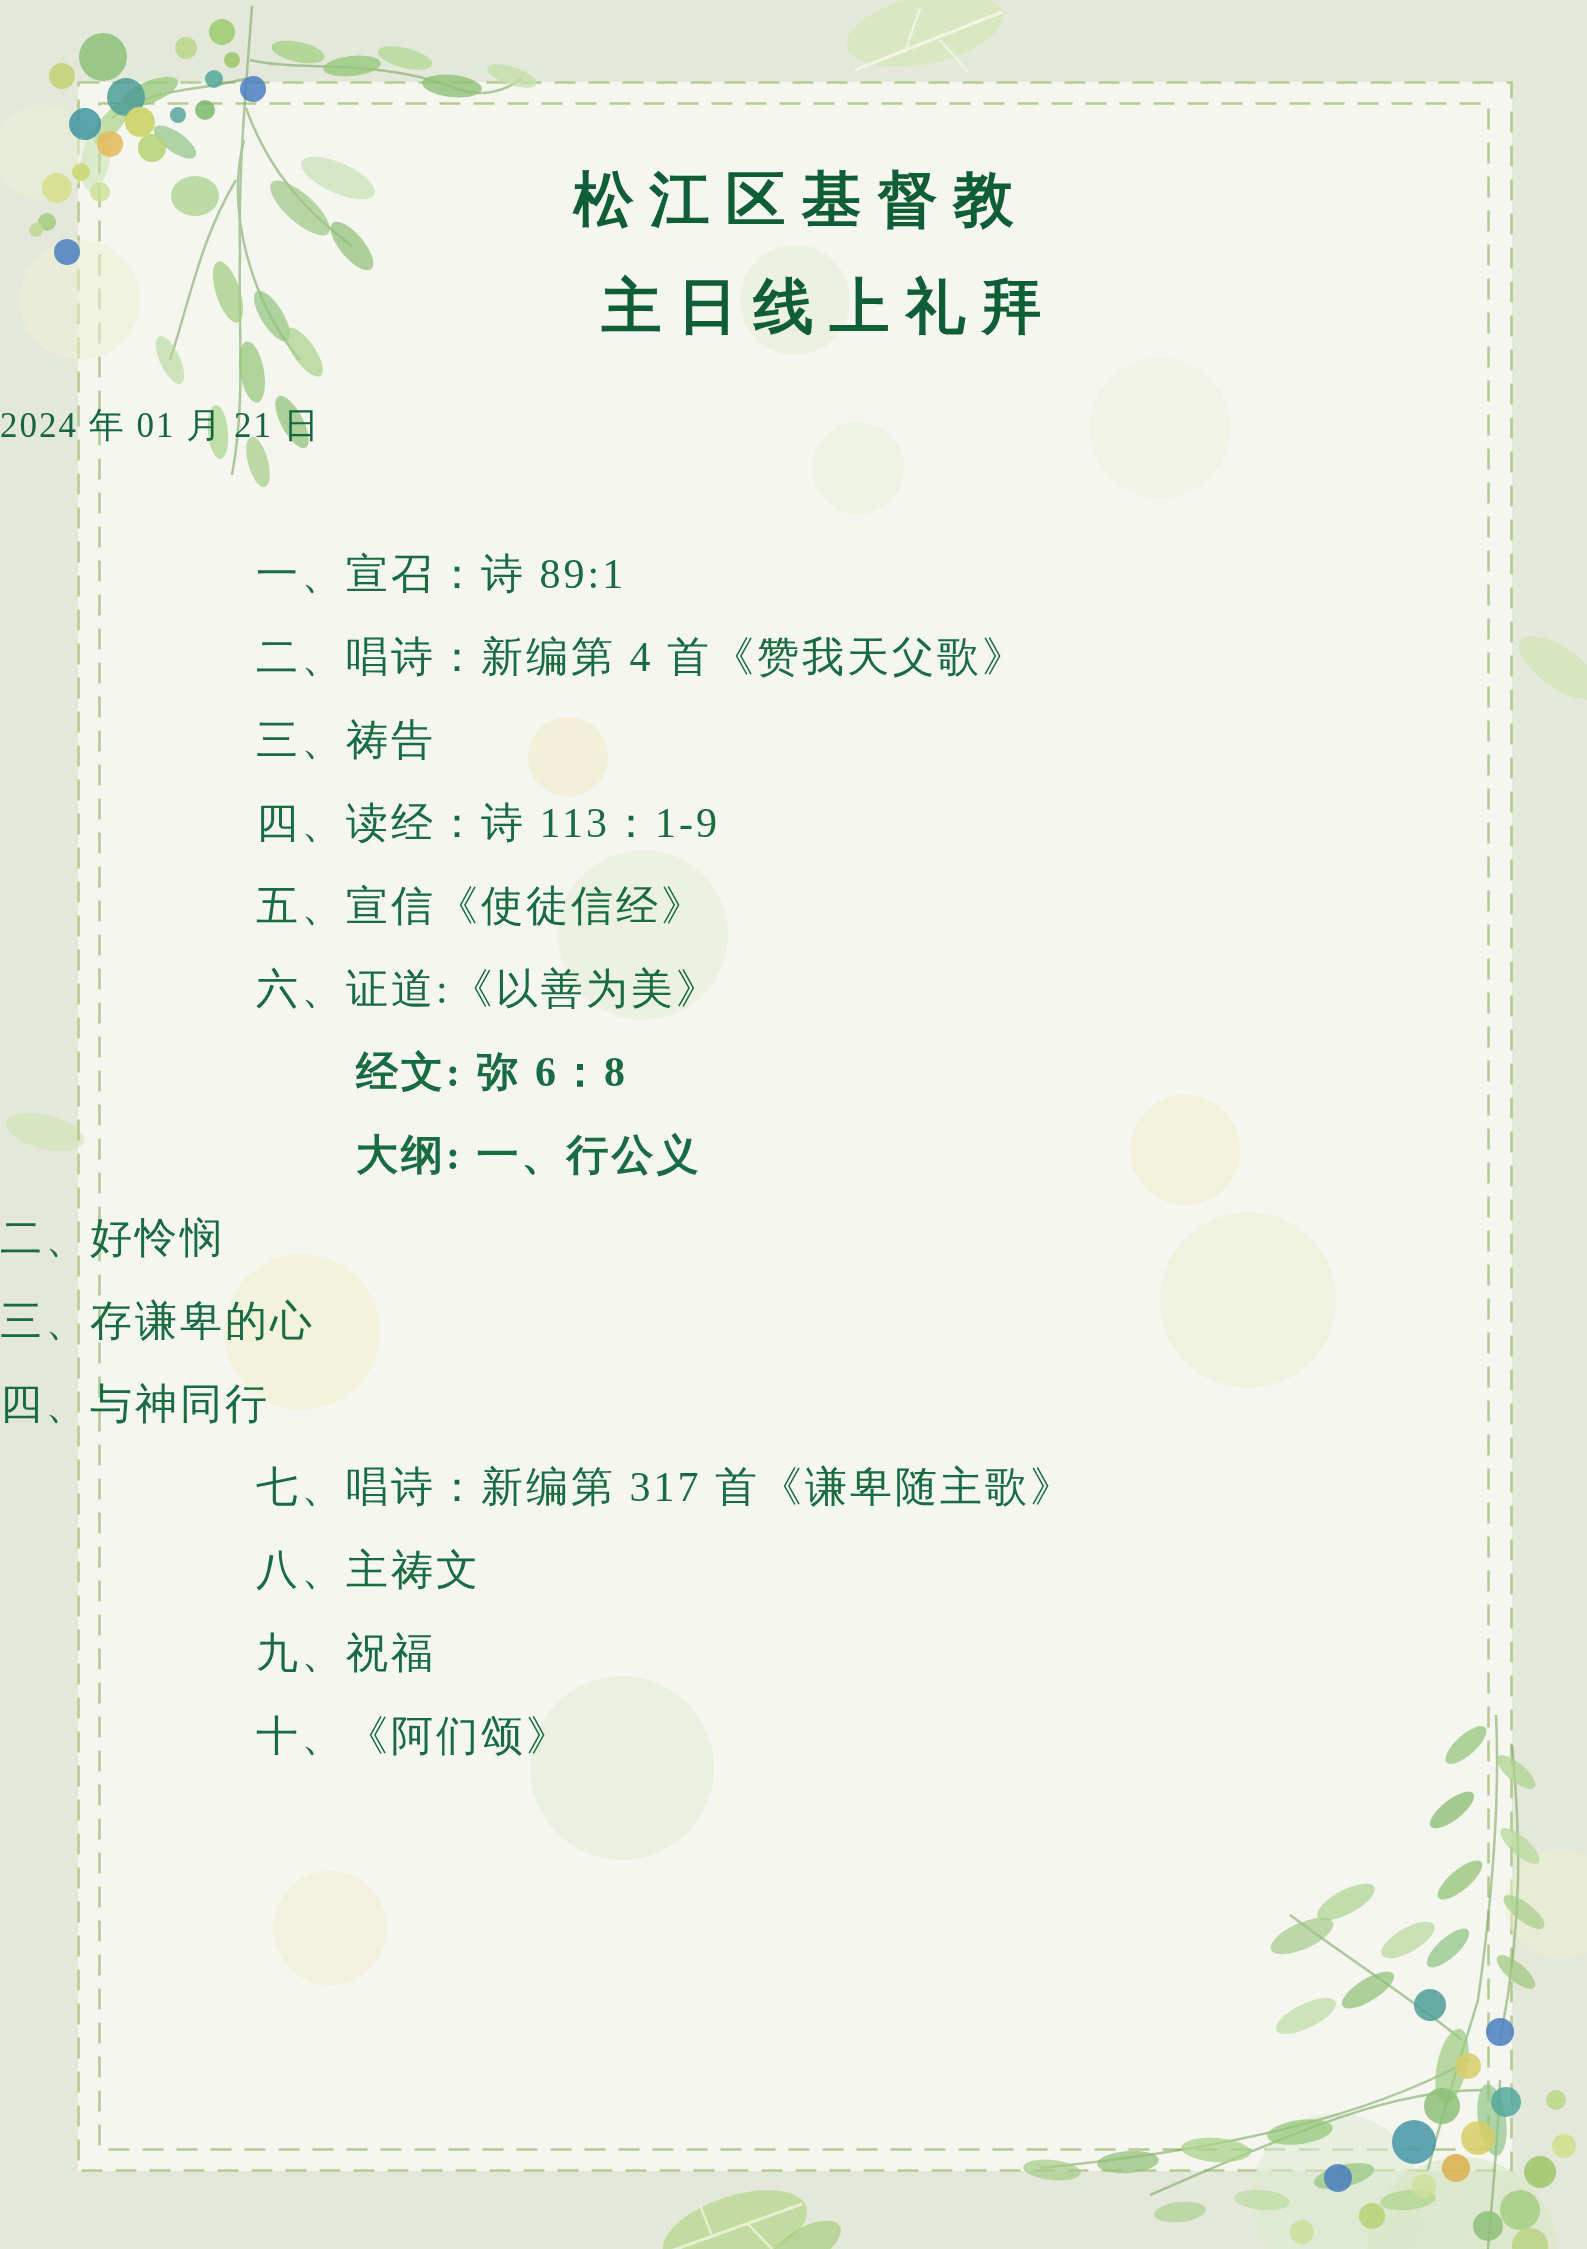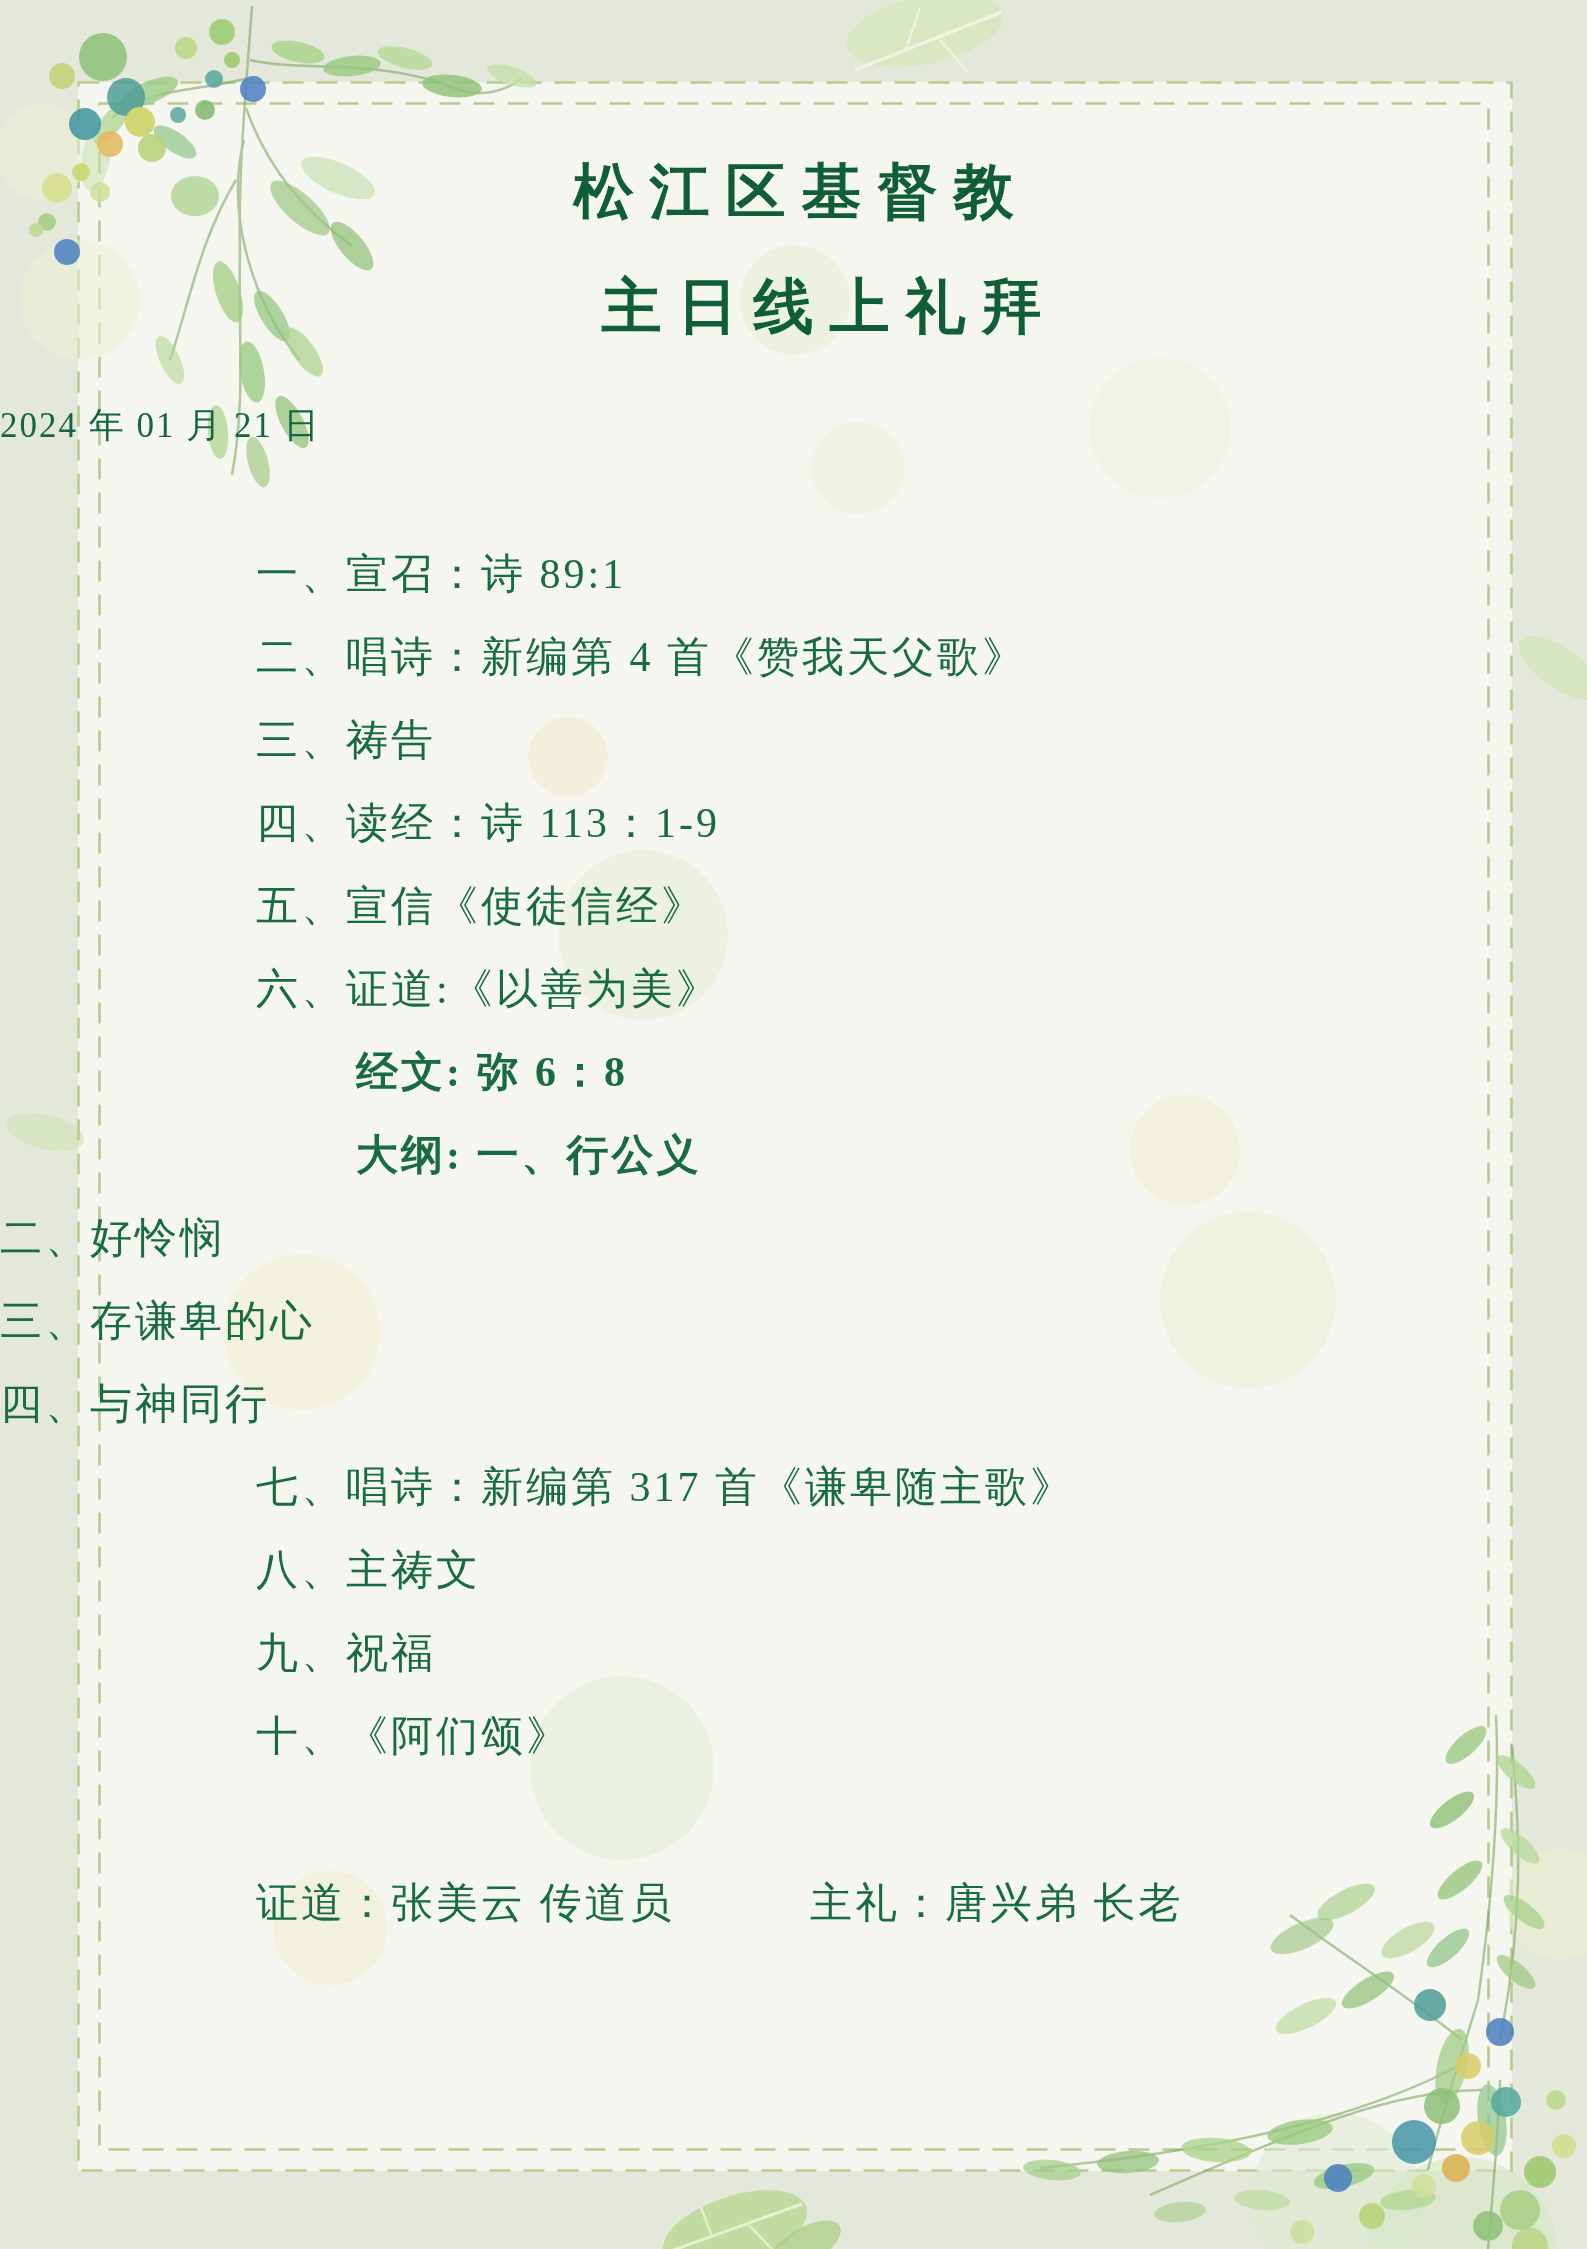--- a/index.html
+++ b/index.html
@@ -8,21 +8,21 @@
     background:#e4e8da;
     font-family:"Liberation Serif","DejaVu Serif",serif;
   }
   .decor{position:absolute;left:0;top:0;display:block;}
   .content{position:absolute;inset:0;color:#186b42;}
   .title{
     position:absolute;left:0;width:100%;margin:0;text-align:center;
     font-size:60px;font-weight:700;letter-spacing:16px;text-indent:16px;
     color:#0f5e38;white-space:nowrap;
   }
-  #title-line1{top:152px;}
+  #title-line1{top:160px;}
   #title-line2{top:267px;padding-left:28px;}
   .date{
     position:absolute;top:402px;left:0;width:100%;text-align:left;
     font-size:35px;letter-spacing:2px;color:#156540;white-space:nowrap;
   }
   .program{position:absolute;top:533px;left:0;width:100%;}
   .li{height:83px;line-height:83px;font-size:42px;letter-spacing:3px;white-space:nowrap;}
   .i0{padding-left:256px;}
   .i1{padding-left:356px;font-weight:bold;}
   .i2{}
@@ -219,19 +219,15 @@
       <div class="li i1">大纲: 一、行公义</div>
       <div class="li i2">二、好怜悯</div>
       <div class="li i2">三、存谦卑的心</div>
       <div class="li i2">四、与神同行</div>
       <div class="li i0">七、唱诗：新编第 317 首《谦卑随主歌》</div>
       <div class="li i0">八、主祷文</div>
       <div class="li i0">九、祝福</div>
       <div class="li i0">十、《阿们颂》</div>
     </div>
 
-    <div class="credits">
-      <span class="credit-a">证道：张美云 传道员</span>
-      <span class="credit-b">主礼：唐兴弟 长老</span>
-    </div>
 
   </div>
 </div>
 
 </body></html>

